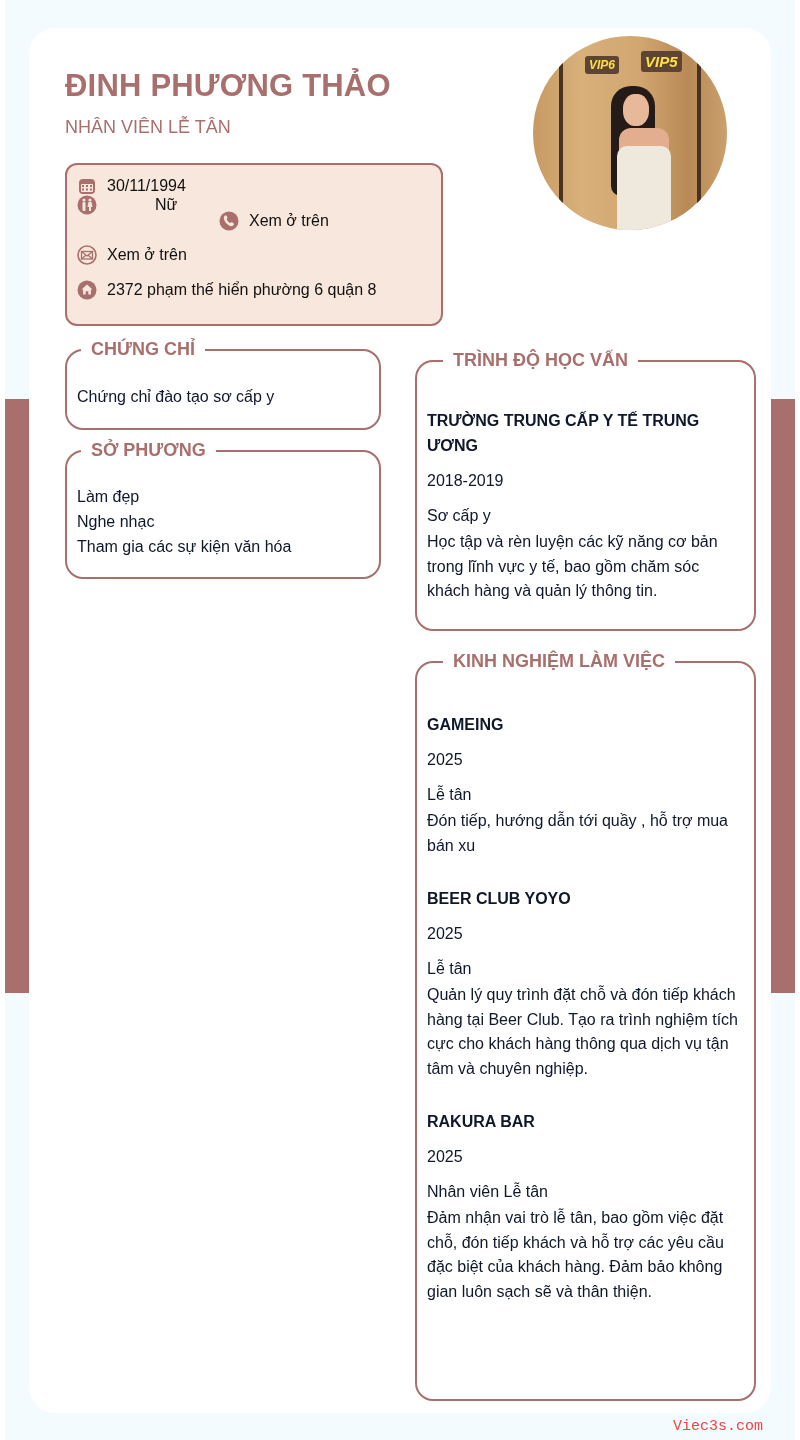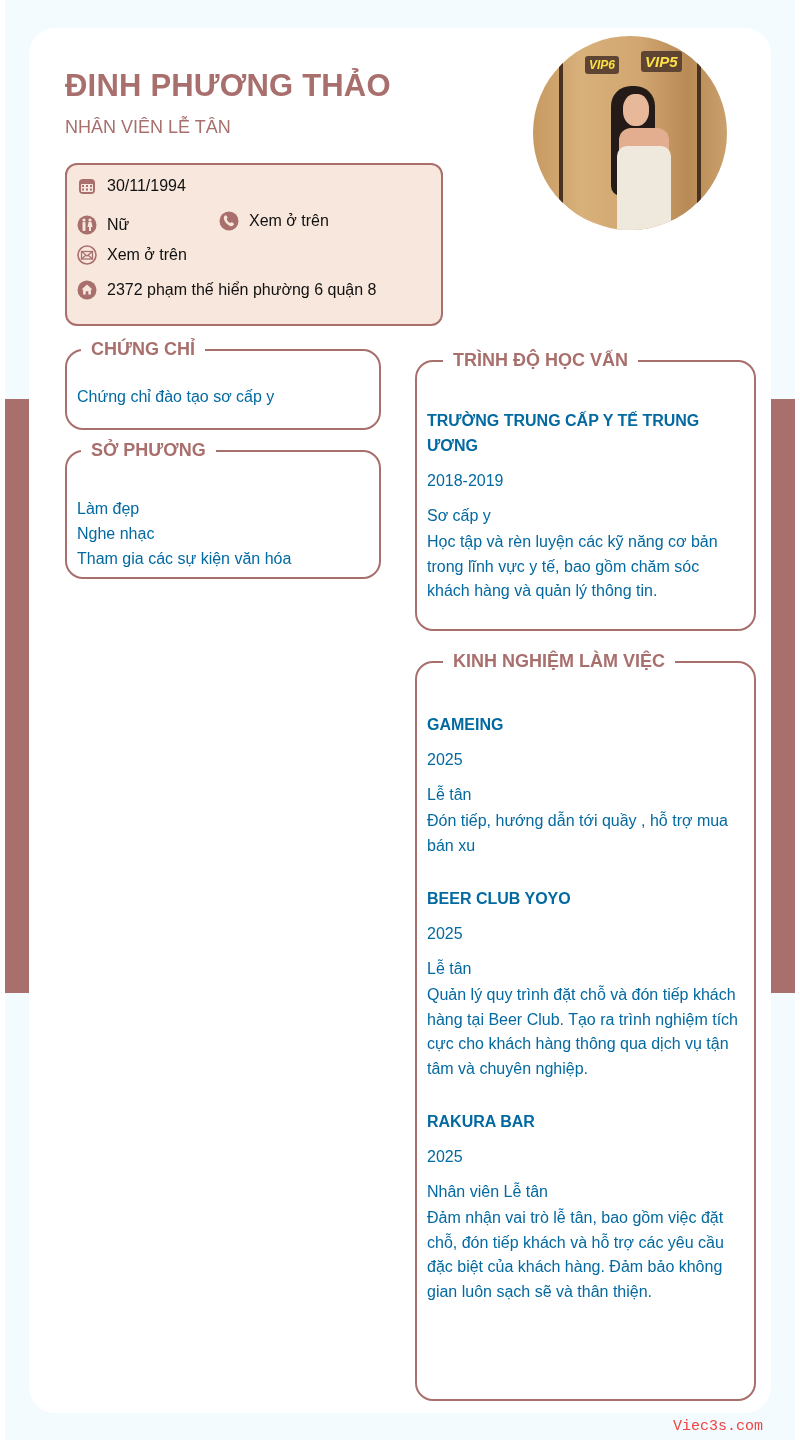--- a/index.html
+++ b/index.html
@@ -63,21 +63,21 @@
   .c-row .ic { width: 20px; height: 20px; margin-right: 10px; display: inline-flex; align-items: center; justify-content: center; }
   .c-row .ic svg { width: 20px; height: 20px; }
 
   .section {
     position: absolute; border: 2px solid #a86f6d; border-radius: 18px; background: #fff;
   }
   .section .legend {
     position: absolute; top: -13px; left: 14px; background: #fff; padding: 0 10px;
     font-size: 18px; font-weight: bold; color: #a86f6d; line-height: 22px; white-space: nowrap;
   }
-  .section .body { position: absolute; left: 10px; right: 10px; font-size: 16px; line-height: 25px; color: #0369a1; }
+  .section .body { position: absolute; left: 10px; right: 10px; font-size: 16px; line-height: 25px; color: #0f172a; }
   .entry-title { font-weight: bold; font-size: 16px; line-height: 25px; }
   .entry-line { margin-top: 10px; }
   .entry-desc { margin-top: 2px; line-height: 24.5px; }
   .entry + .entry { margin-top: 28px; }
 
   .footer {
     position: absolute; right: 37px; top: 1418px;
     font-family: "Liberation Mono", "DejaVu Sans Mono", monospace; font-size: 15px; color: #ef4444;
   }
 </style>
@@ -117,21 +117,21 @@
           <rect x="13" y="9" width="2" height="2"></rect>
           <rect x="5" y="12.5" width="2" height="2"></rect>
           <rect x="9" y="12.5" width="2" height="2"></rect>
           <rect x="13" y="12.5" width="2" height="2"></rect>
         </g>
       </svg>
   </span>
   <span>30/11/1994</span>
 </div>
 
-<div class="c-row" style="left:77px; top:215px;">
+<div class="c-row" style="left:77px; top:195px;gap:48px;">
   <span class="ic">
     <svg viewBox="0 0 20 20">
         <circle cx="10" cy="10" r="9.5" fill="#a86f6d"></circle>
         <g fill="#f8e7dc">
           <circle cx="7" cy="5" r="1.6"></circle>
           <circle cx="13" cy="5" r="1.6"></circle>
           <rect x="5.5" y="7" width="3" height="9" rx="1"></rect>
           <path d="M11.5 7h3l1 5h-1.5v4h-2v-4h-1.5z"></path>
         </g>
       </svg>
@@ -172,21 +172,21 @@
 
 <div class="section" style="left:65px; top:349px; width:312px; height:77px;">
   <div class="legend">CHỨNG CHỈ</div>
   <div class="body" style="top:33px;">
     <div>Chứng chỉ đào tạo sơ cấp y</div>
   </div>
 </div>
 
 <div class="section" style="left:65px; top:450px; width:312px; height:125px;">
   <div class="legend">SỞ PHƯƠNG</div>
-  <div class="body" style="top:44px;">
+  <div class="body" style="top:32px;">
     <div>Làm đẹp</div>
     <div>Nghe nhạc</div>
     <div>Tham gia các sự kiện văn hóa</div>
   </div>
 </div>
 
 <div class="section" style="left:415px; top:360px; width:337px; height:267px;">
   <div class="legend" style="left:26px;">TRÌNH ĐỘ HỌC VẤN</div>
   <div class="body" style="top:46px;">
     <div class="entry">

